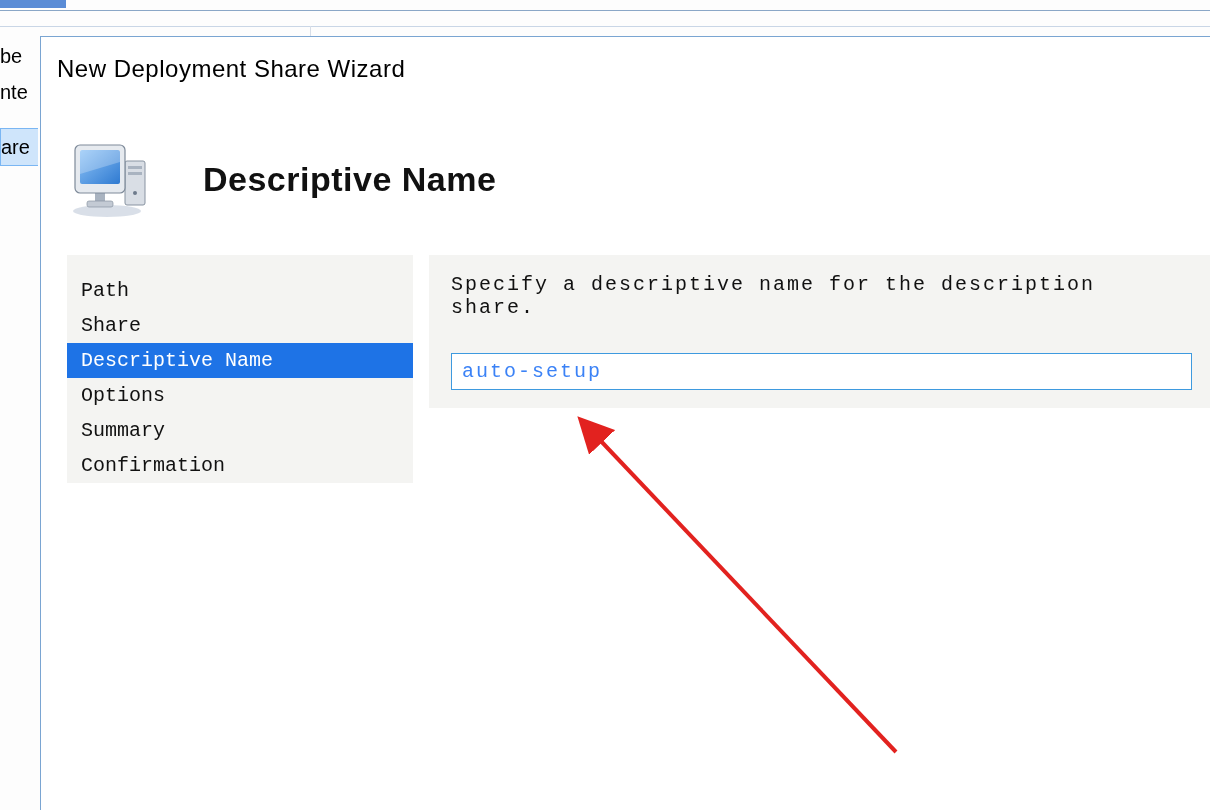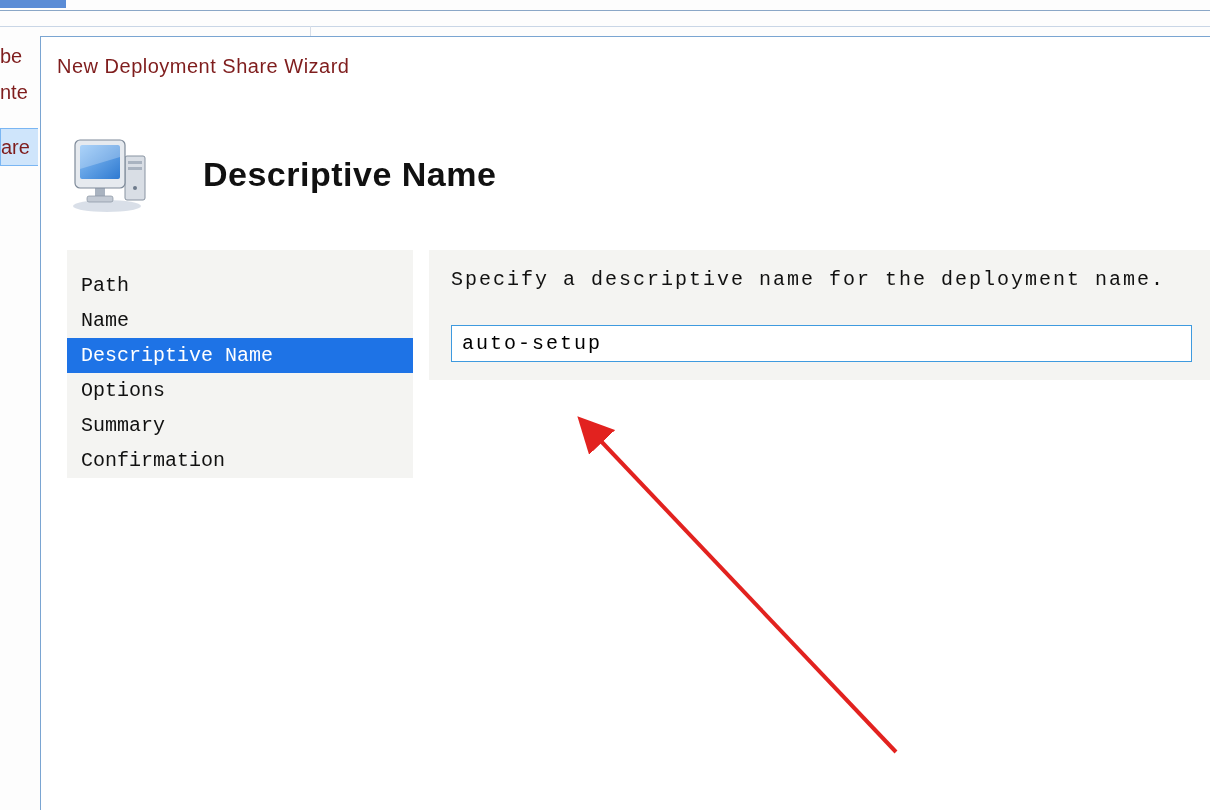--- a/index.html
+++ b/index.html
@@ -46,21 +46,21 @@
     height: 10px;
   }
 
   
   .bg-list {
     position: absolute;
     left: 0;
     top: 38px;
     width: 38px;
     font-size: 20px;
-    color: #7f1d1d;
+    color: #000000;
     line-height: 36px;
     overflow: hidden;
     white-space: nowrap;
   }
   .bg-list div { padding-left: 0; }
   .bg-list .sel {
     background: #cfe5fb;
     border: 1px solid #7ab6f3;
     border-right: none;
     margin-top: 18px;
@@ -73,23 +73,23 @@
     top: 36px;
     right: 0;
     bottom: 0;
     background: #ffffff;
     border: 1px solid #7aa5d2;
     border-right: none;
     border-bottom: none;
   }
   .wizard-title {
     padding: 18px 0 18px 16px;
-    font-size: 20px;
+    font-size: 24px;
     font-weight: 400;
-    color: #7f1d1d;
+    color: #000000;
     letter-spacing: 0.5px;
   }
 
   .header-row {
     display: flex;
     align-items: center;
     padding: 30px 0 28px 16px;
     gap: 42px;
   }
   .page-heading {
@@ -141,21 +141,21 @@
   .content .field-label {
     margin-bottom: 6px;
     letter-spacing: 2px;
   }
   .content input[type="text"] {
     width: 100%;
     border: 1px solid #3e9adf;
     padding: 6px 10px;
     font-family: "SimSun", "NSimSun", "Courier New", monospace;
     font-size: 20px;
-    color: #000000;
+    color: #3b82f6;
     background: #ffffff;
     outline: none;
     letter-spacing: 2px;
   }
 
   
   .arrow-overlay {
     position: absolute;
     left: 0; top: 0;
     width: 100%; height: 100%;
@@ -212,29 +212,29 @@
           <rect x="15" y="19" width="40" height="34" rx="2" fill="url(#scr)"></rect>
           <path d="M15 19 h40 v12 L15 43 Z" fill="#ffffff" opacity="0.25"></path>
         </svg>
       </div>
       <div class="page-heading">Descriptive Name</div>
     </div>
 
     <div class="body-row">
       <div class="steps">
         <div class="step">Path</div>
-        <div class="step">Name</div>
+        <div class="step">Share</div>
         <div class="step active">Descriptive Name</div>
         <div class="step">Options</div>
         <div class="step">Summary</div>
         <div class="step">Confirmation</div>
       </div>
 
       <div class="content">
-        <div class="instruction">Specify a descriptive name for the deployment name.</div>
+        <div class="instruction">Specify a descriptive name for the description share.</div>
         <input type="text" value="auto-setup" style="">
       </div>
     </div>
   </div>
 
   <svg class="arrow-overlay" viewBox="0 0 1210 810">
     <defs>
       <marker id="ah" viewBox="0 0 12 12" refX="2" refY="6" markerWidth="9" markerHeight="9" orient="auto-start-reverse">
         <path d="M0,0 L12,6 L0,12 Z" fill="#e2221f"></path>
       </marker>

